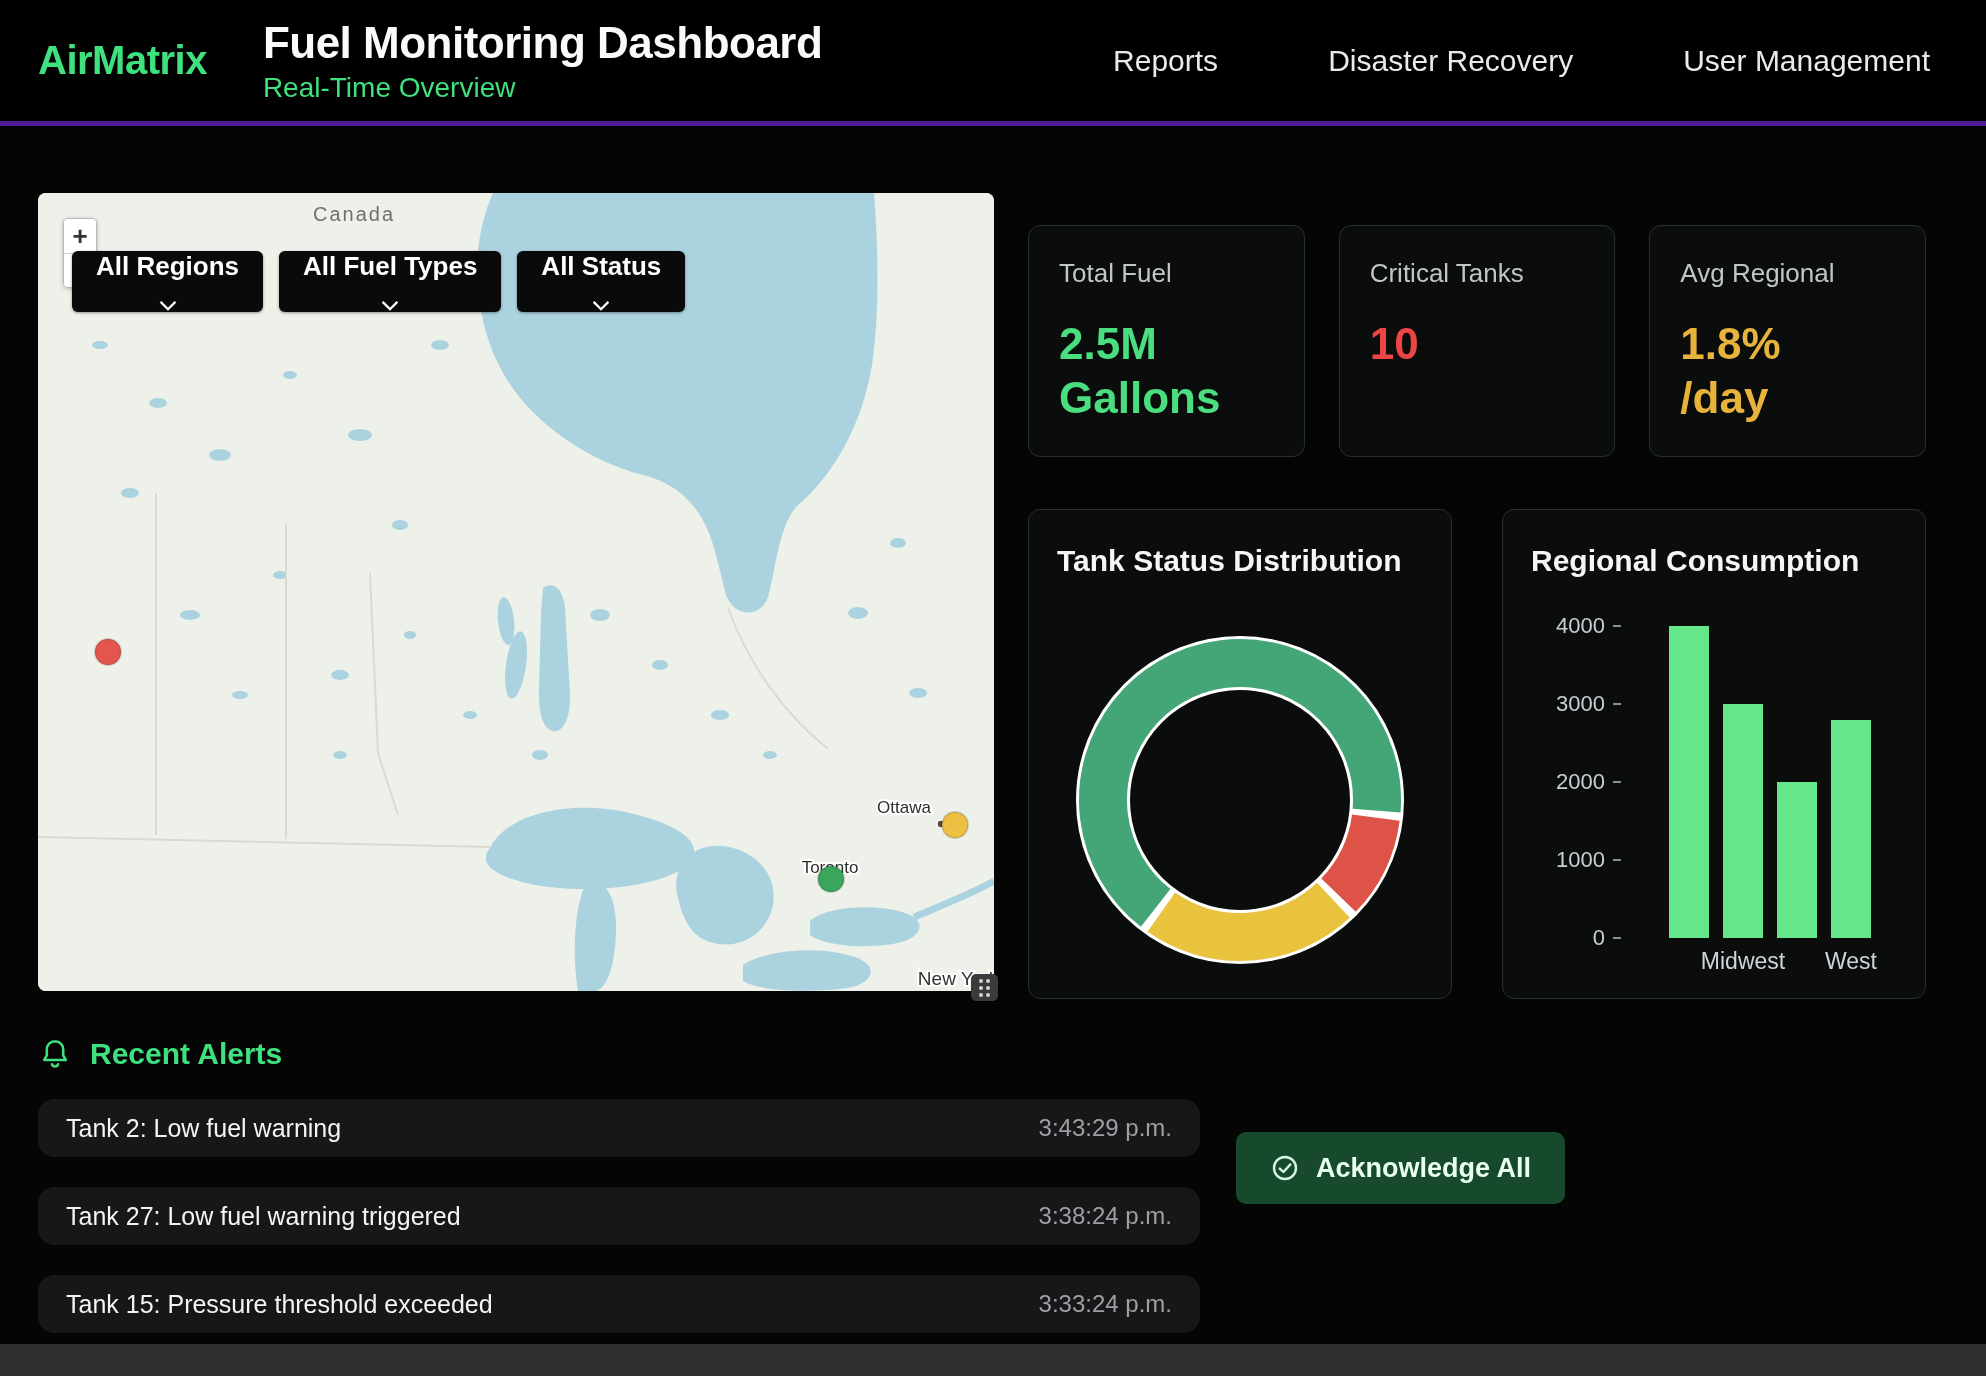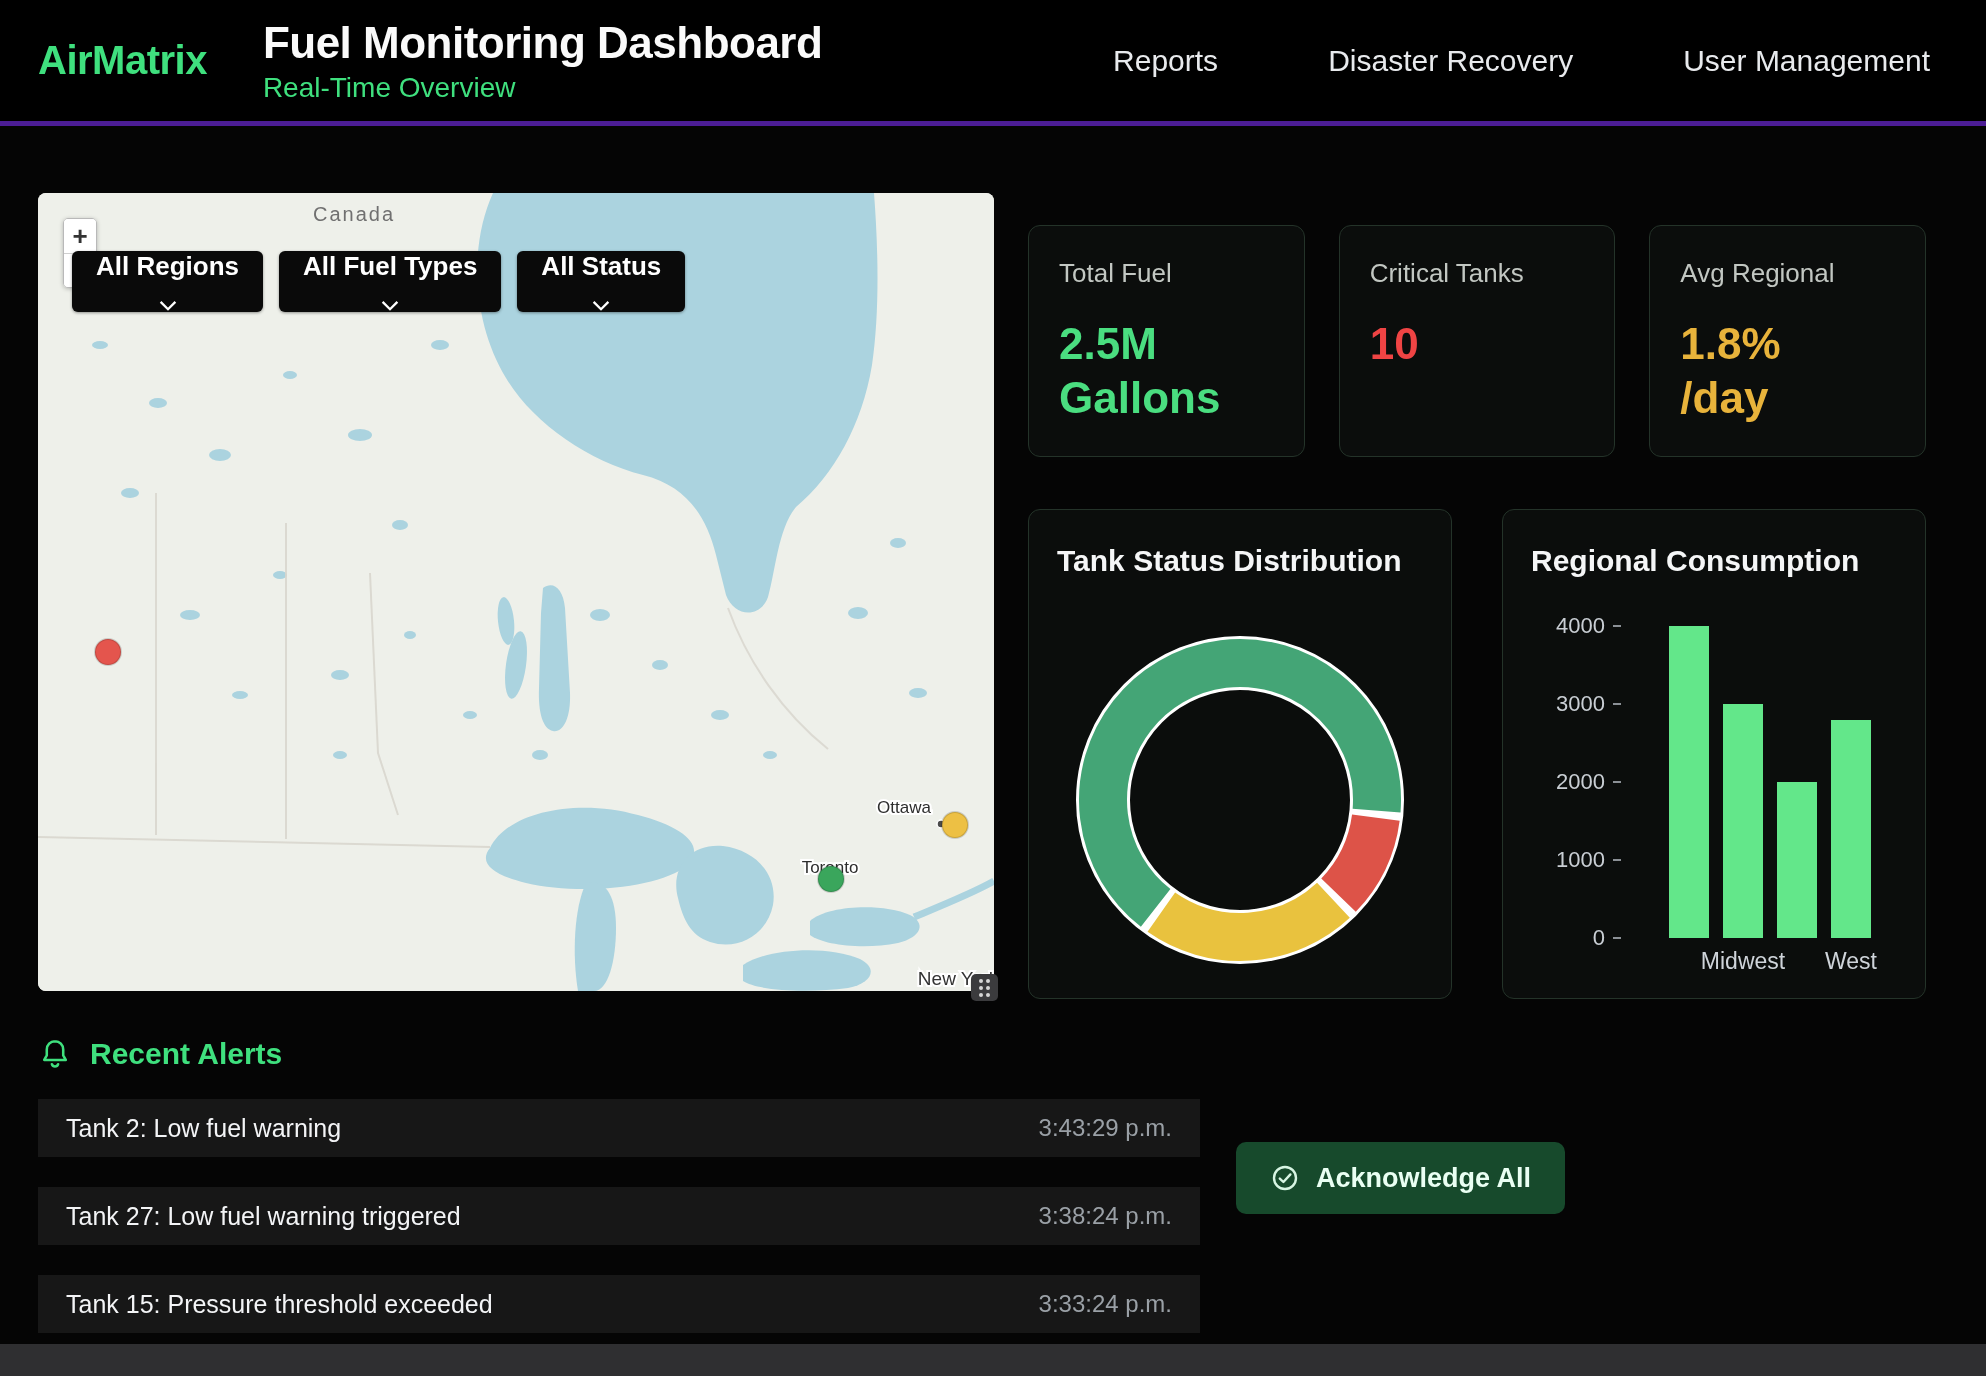--- a/index.html
+++ b/index.html
@@ -65,26 +65,26 @@
   .xlab { position:absolute; transform:translateX(-50%); font-size:23px; color:#cfd4da; white-space:nowrap; }
   .xlab-1 { left:122px; }
   .xlab-3 { left:230px; }
 
   
   .alerts { padding:38px 60px 0 38px; }
   .alerts-heading { display:flex; align-items:center; gap:18px; }
   .alerts-heading .heading-text { color:#3fe07e; font-size:30px; font-weight:bold; }
   .alerts-body { display:flex; margin-top:28px; align-items:flex-start; }
   .alert-list { width:1162px; flex:none; }
-  .alert-row { height:58px; background:#171717; border-radius:0; display:flex; align-items:center;
+  .alert-row { height:58px; background:#171717; border-radius:16px; display:flex; align-items:center;
     justify-content:space-between; padding:18px 28px; margin-bottom:30px; }
   .alert-row:last-child { margin-bottom:0; }
   .alert-msg { font-size:25px; color:#f3f4f6; }
   .alert-time { font-size:24px; color:#9aa0a6; }
-  .actions { margin-left:36px; margin-top:43px; display:flex; gap:14px; }
+  .actions { margin-left:36px; margin-top:33px; display:flex; gap:14px; }
   .btn { height:72px; display:flex; align-items:center; gap:16px; padding:0 34px; border-radius:10px;
     font-size:27px; font-weight:bold; border:none; cursor:pointer;
     font-family:"Liberation Sans", sans-serif; }
   .btn-ack { background:#174a2c; color:#eafff3; }
   .btn-gen { background:#86efac; color:#05220f; }
 
   .footer-strip { position:absolute; left:0; right:0; bottom:0; height:32px; background:#2f2f31; }
 </style>
 </head>
 <body>

